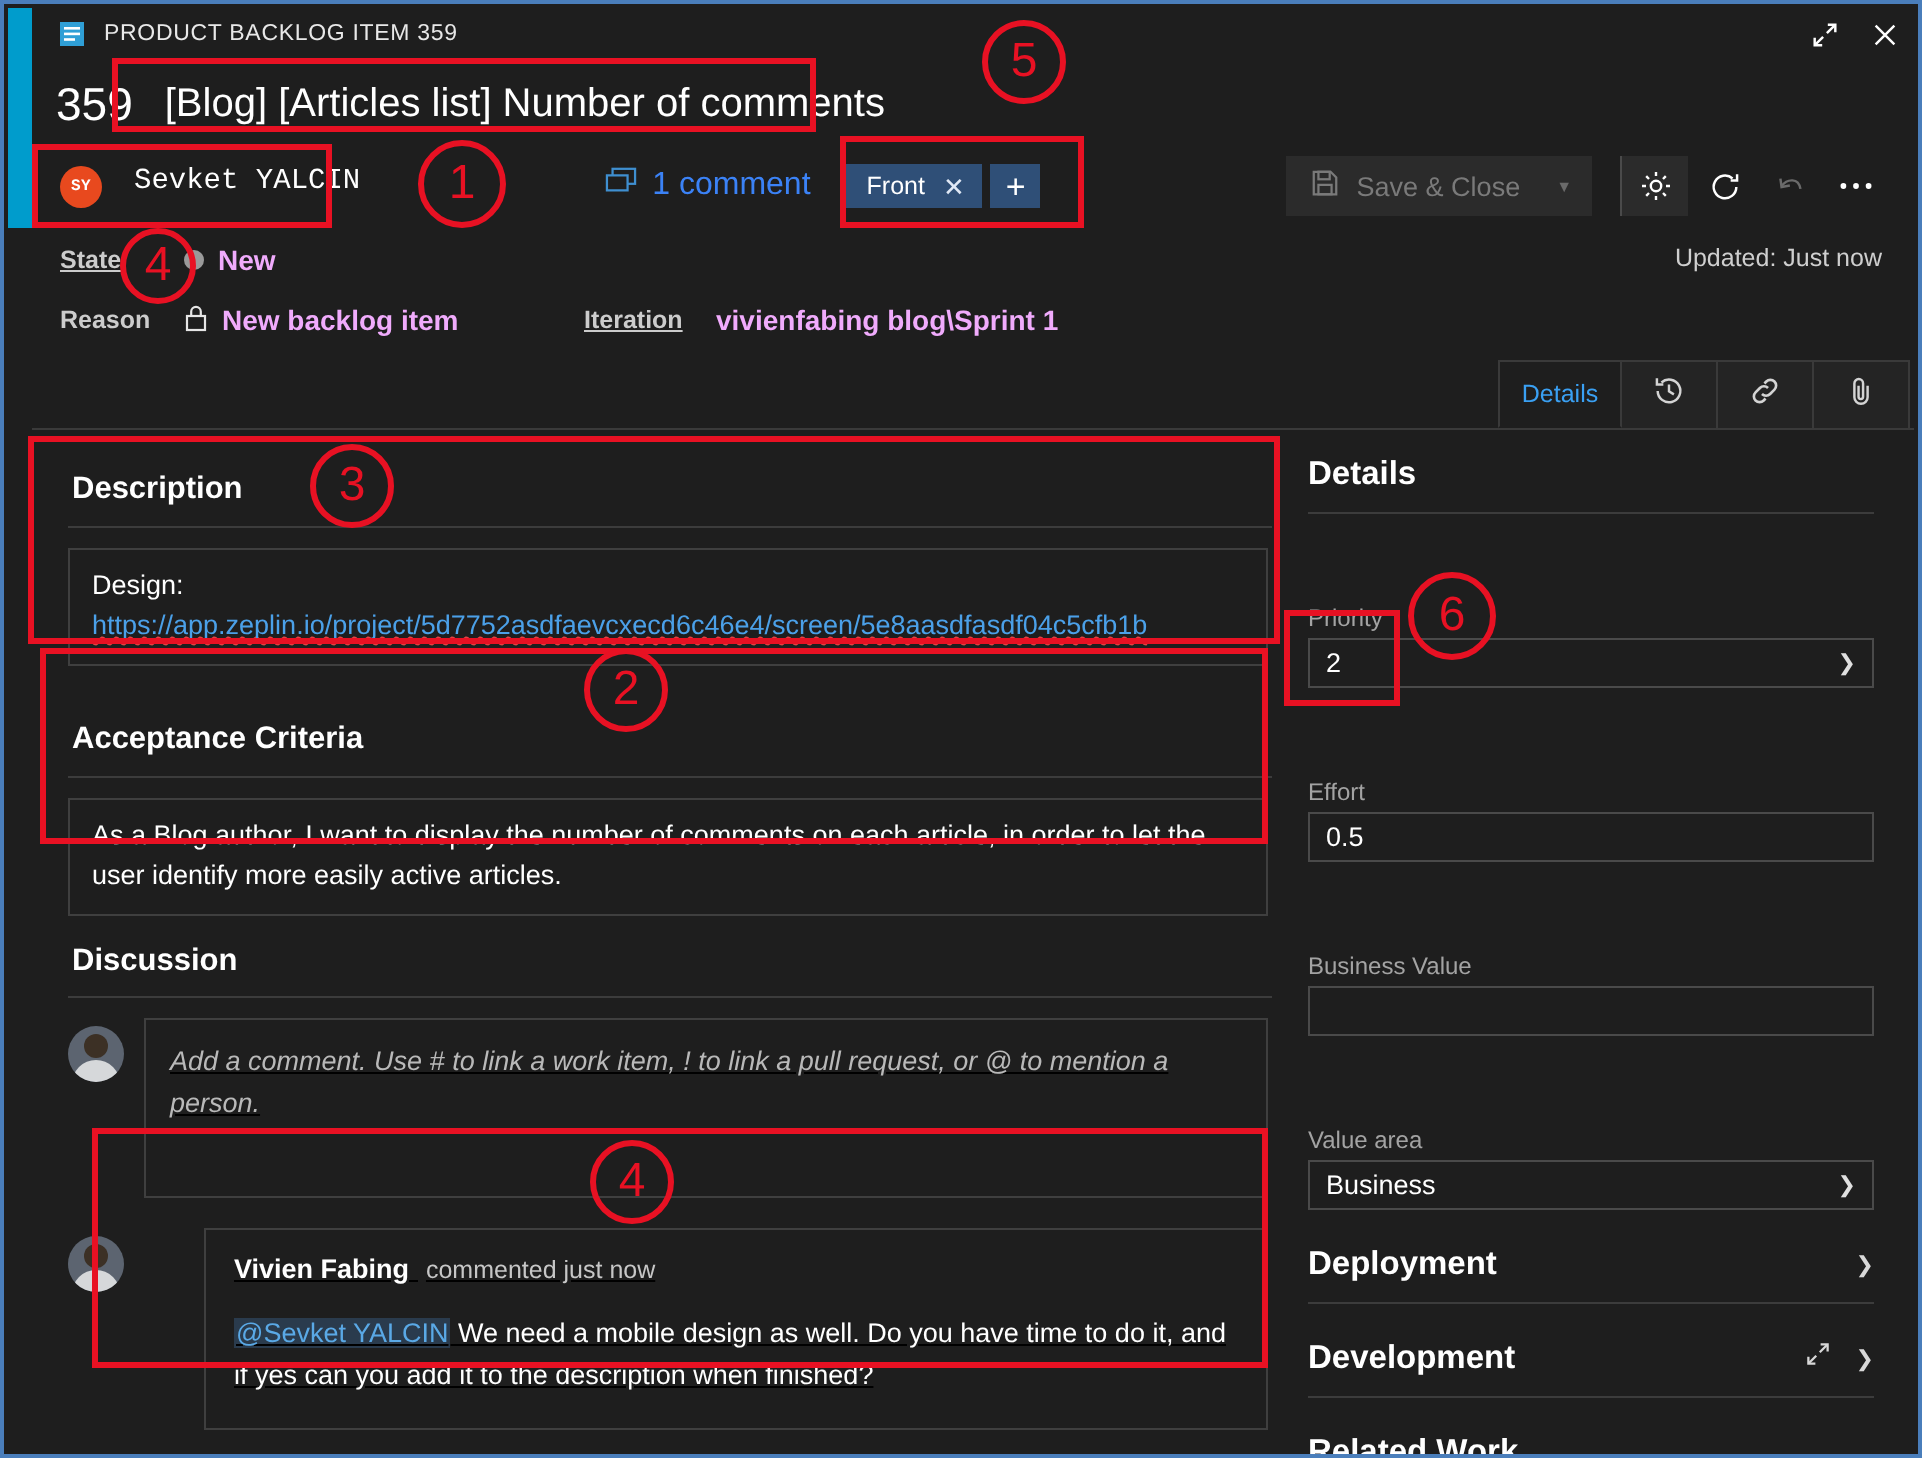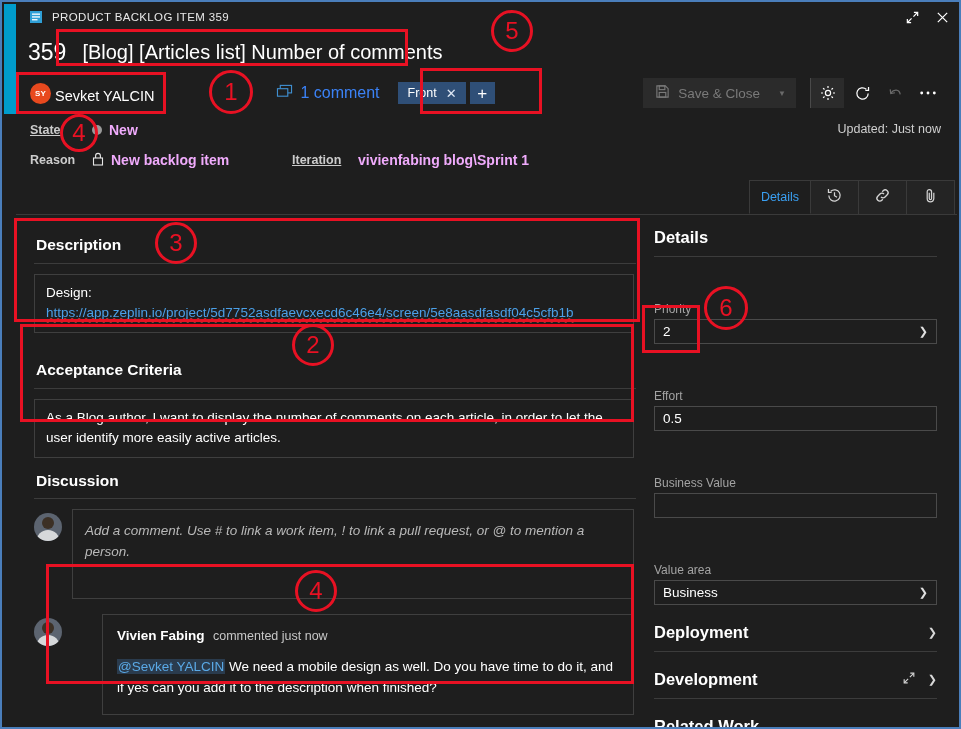--- a/index.html
+++ b/index.html
@@ -62,21 +62,21 @@
   #wi-title {
     font-size: 20px; color: #ffffff; font-weight: 400;
     padding: 3px 6px;
   }
 
   #meta-row {
     position: absolute; left: 0; top: 44px; height: 38px; right: 0;
     display: flex; align-items: center;
   }
   #assignee {
-    display: flex; align-items: flex-end; padding-left: 14px; gap: 4px;
+    display: flex; align-items: flex-start; padding-left: 14px; gap: 16px; font-family: Liberation Mono, monospace;
   }
   .avatar-initials {
     width: 21px; height: 21px; border-radius: 50%;
     background: #e8491e; color: #ffffff;
     font-size: 8px; font-weight: bold;
     display: flex; align-items: center; justify-content: center;
     letter-spacing: .2px;
   }
   #assignee-name { font-size: 14.5px; color: #ffffff; }
 
@@ -189,21 +189,21 @@
     text-decoration-color: #4ba0e8; font-size: 13.5px;
     word-break: break-all;
   }
   .spellerr {
     text-decoration: underline wavy #e04545;
     text-decoration-skip-ink: none;
   }
 
   
   #discussion-head { font-size: 15.5px; color: #ffffff; font-weight: bold; padding: 14px 0 8px 8px; }
-  .disc-row { display: flex; gap: 10px; padding: 0 6px 0 6px; margin-top: 4px; }
+  .disc-row { display: flex; gap: 10px; padding: 0 6px 0 6px; margin-top: 4px; text-decoration: underline; }
   .disc-avatar {
     width: 28px; height: 28px; border-radius: 50%; flex: 0 0 28px;
     background: #5c6470; overflow: hidden; position: relative;
     margin-top: 4px;
   }
   .disc-avatar .head {
     position: absolute; left: 50%; top: 4px; width: 12px; height: 12px;
     margin-left: -6px; border-radius: 50%; background: #3c3025;
   }
   .disc-avatar .body {

